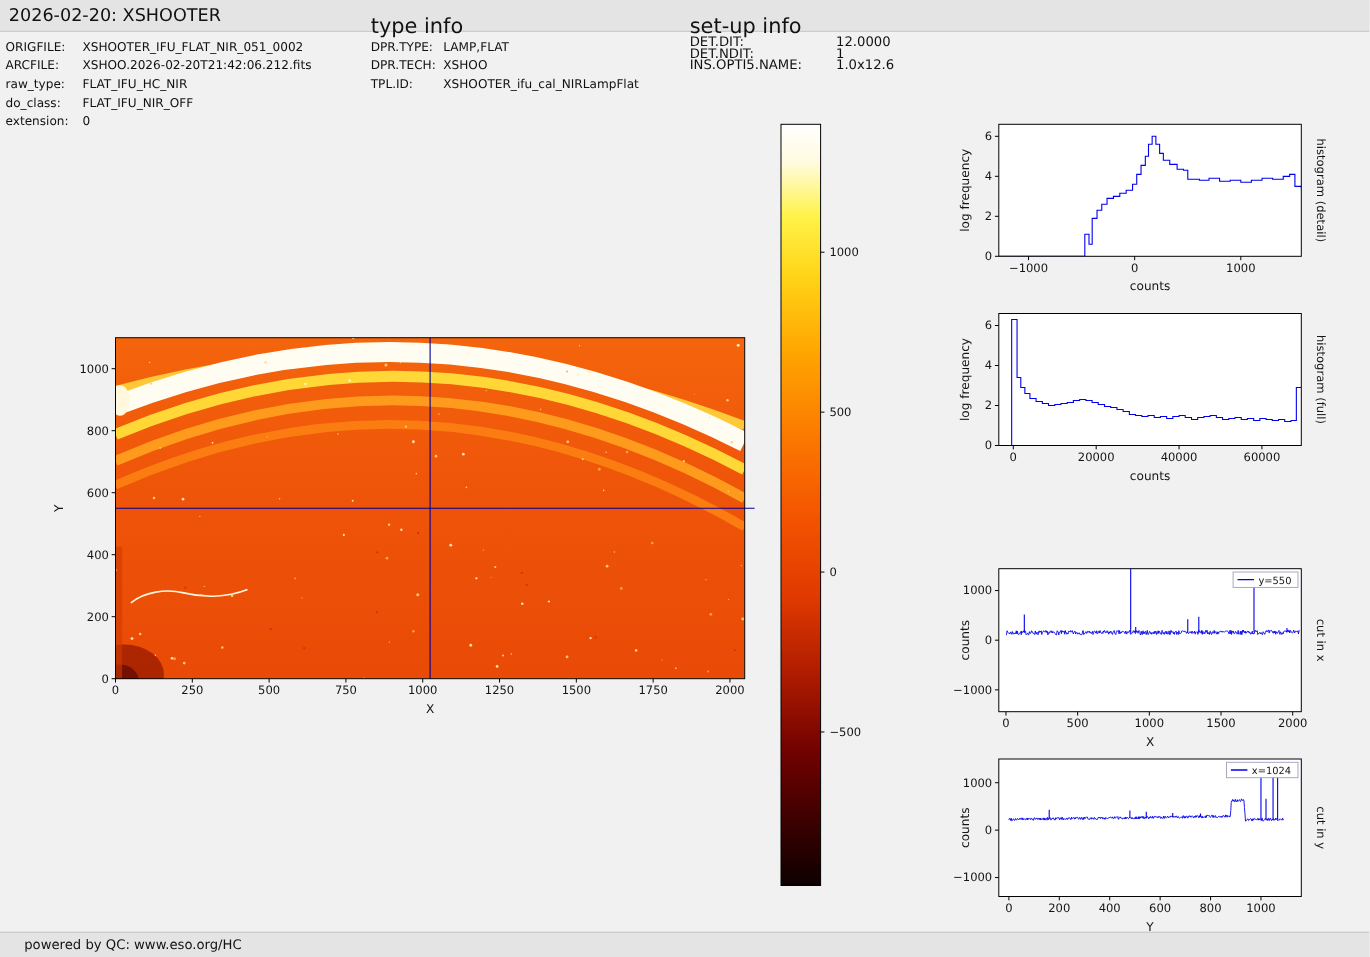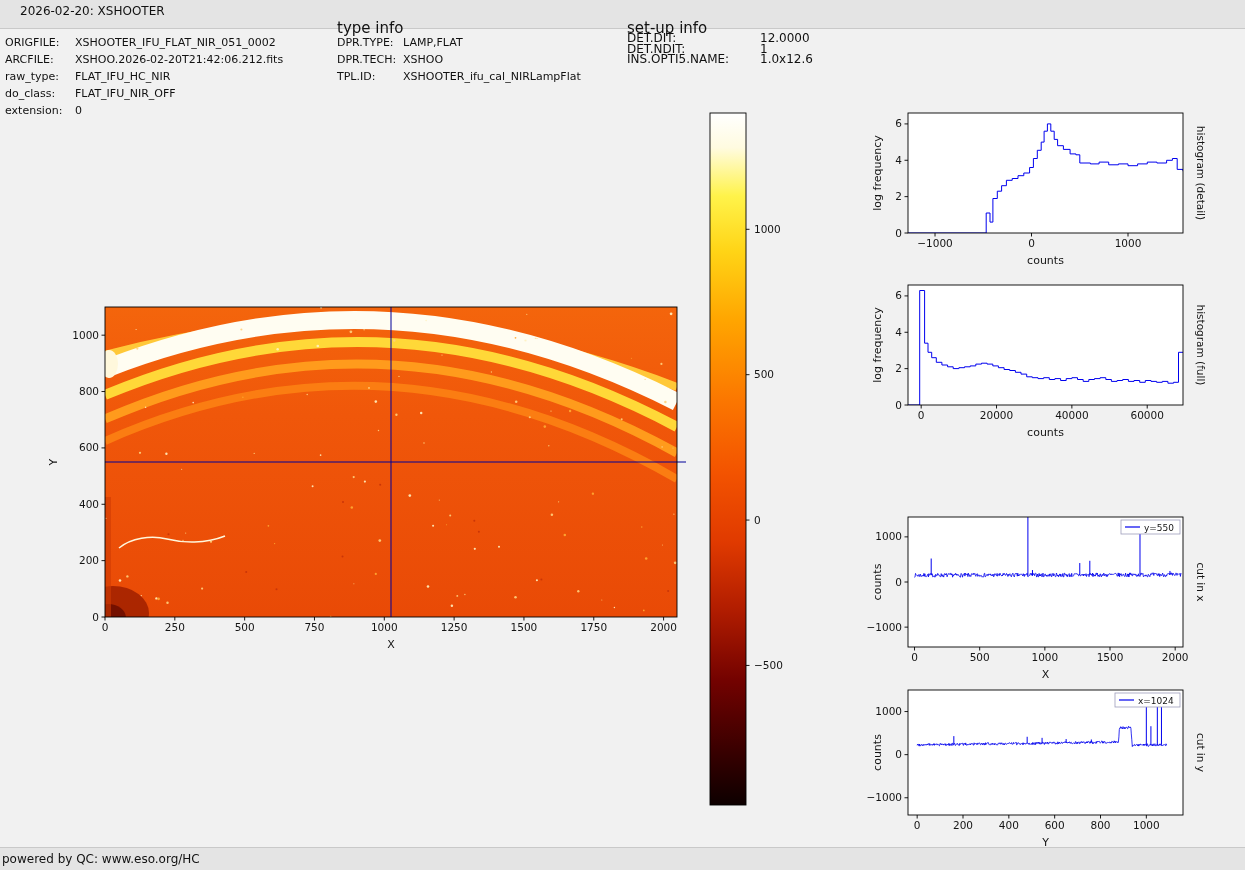--- a/index.html
+++ b/index.html
@@ -4,30 +4,30 @@
 <style>
   html,body{margin:0;padding:0}
   body{
     width:1245px;height:870px;position:relative;overflow:hidden;
     background:#f1f1f1;color:#111;
     font-family:"DejaVu Sans","Liberation Sans",sans-serif;
   }
   .strip{position:absolute;left:0;width:100%;background:#e4e4e4}
   #header{top:0;height:28px;border-bottom:1px solid #c9c9c9}
   #footer{bottom:0;height:22px;border-top:1px solid #c9c9c9;font-size:12px}
-  .hdr-title{position:absolute;left:20px;top:4px;font-size:12px;white-space:nowrap}
-  .hdr-sub{position:absolute;top:19px;font-size:15px;white-space:nowrap}
+  .hdr-title{position:absolute;left:8px;top:4px;font-size:16px;white-space:nowrap}
+  .hdr-sub{position:absolute;top:13px;font-size:19px;white-space:nowrap}
   .info{position:absolute;font-size:11px;line-height:17px;white-space:nowrap}
   .info .row{display:flex}
   .lbl{display:inline-block}
   .w70{width:70px}.w66{width:66px}.w133{width:133px}
   #setup-info{font-size:12px;line-height:10.5px}
   .chart{position:absolute}
   svg text{fill:#141414}
-  .foot-left{position:absolute;left:2px;top:0;line-height:22px}
+  .foot-left{position:absolute;left:22px;top:0;line-height:22px}
   .foot-right{position:absolute;right:6px;top:0;line-height:22px}
 </style>
 </head>
 <body>
 
 <div id="header" class="strip">
   <span class="hdr-title">2026-02-20: XSHOOTER</span>
   <span class="hdr-sub" style="left:337px">type info</span>
   <span class="hdr-sub" style="left:627px">set-up info</span>
 </div>

